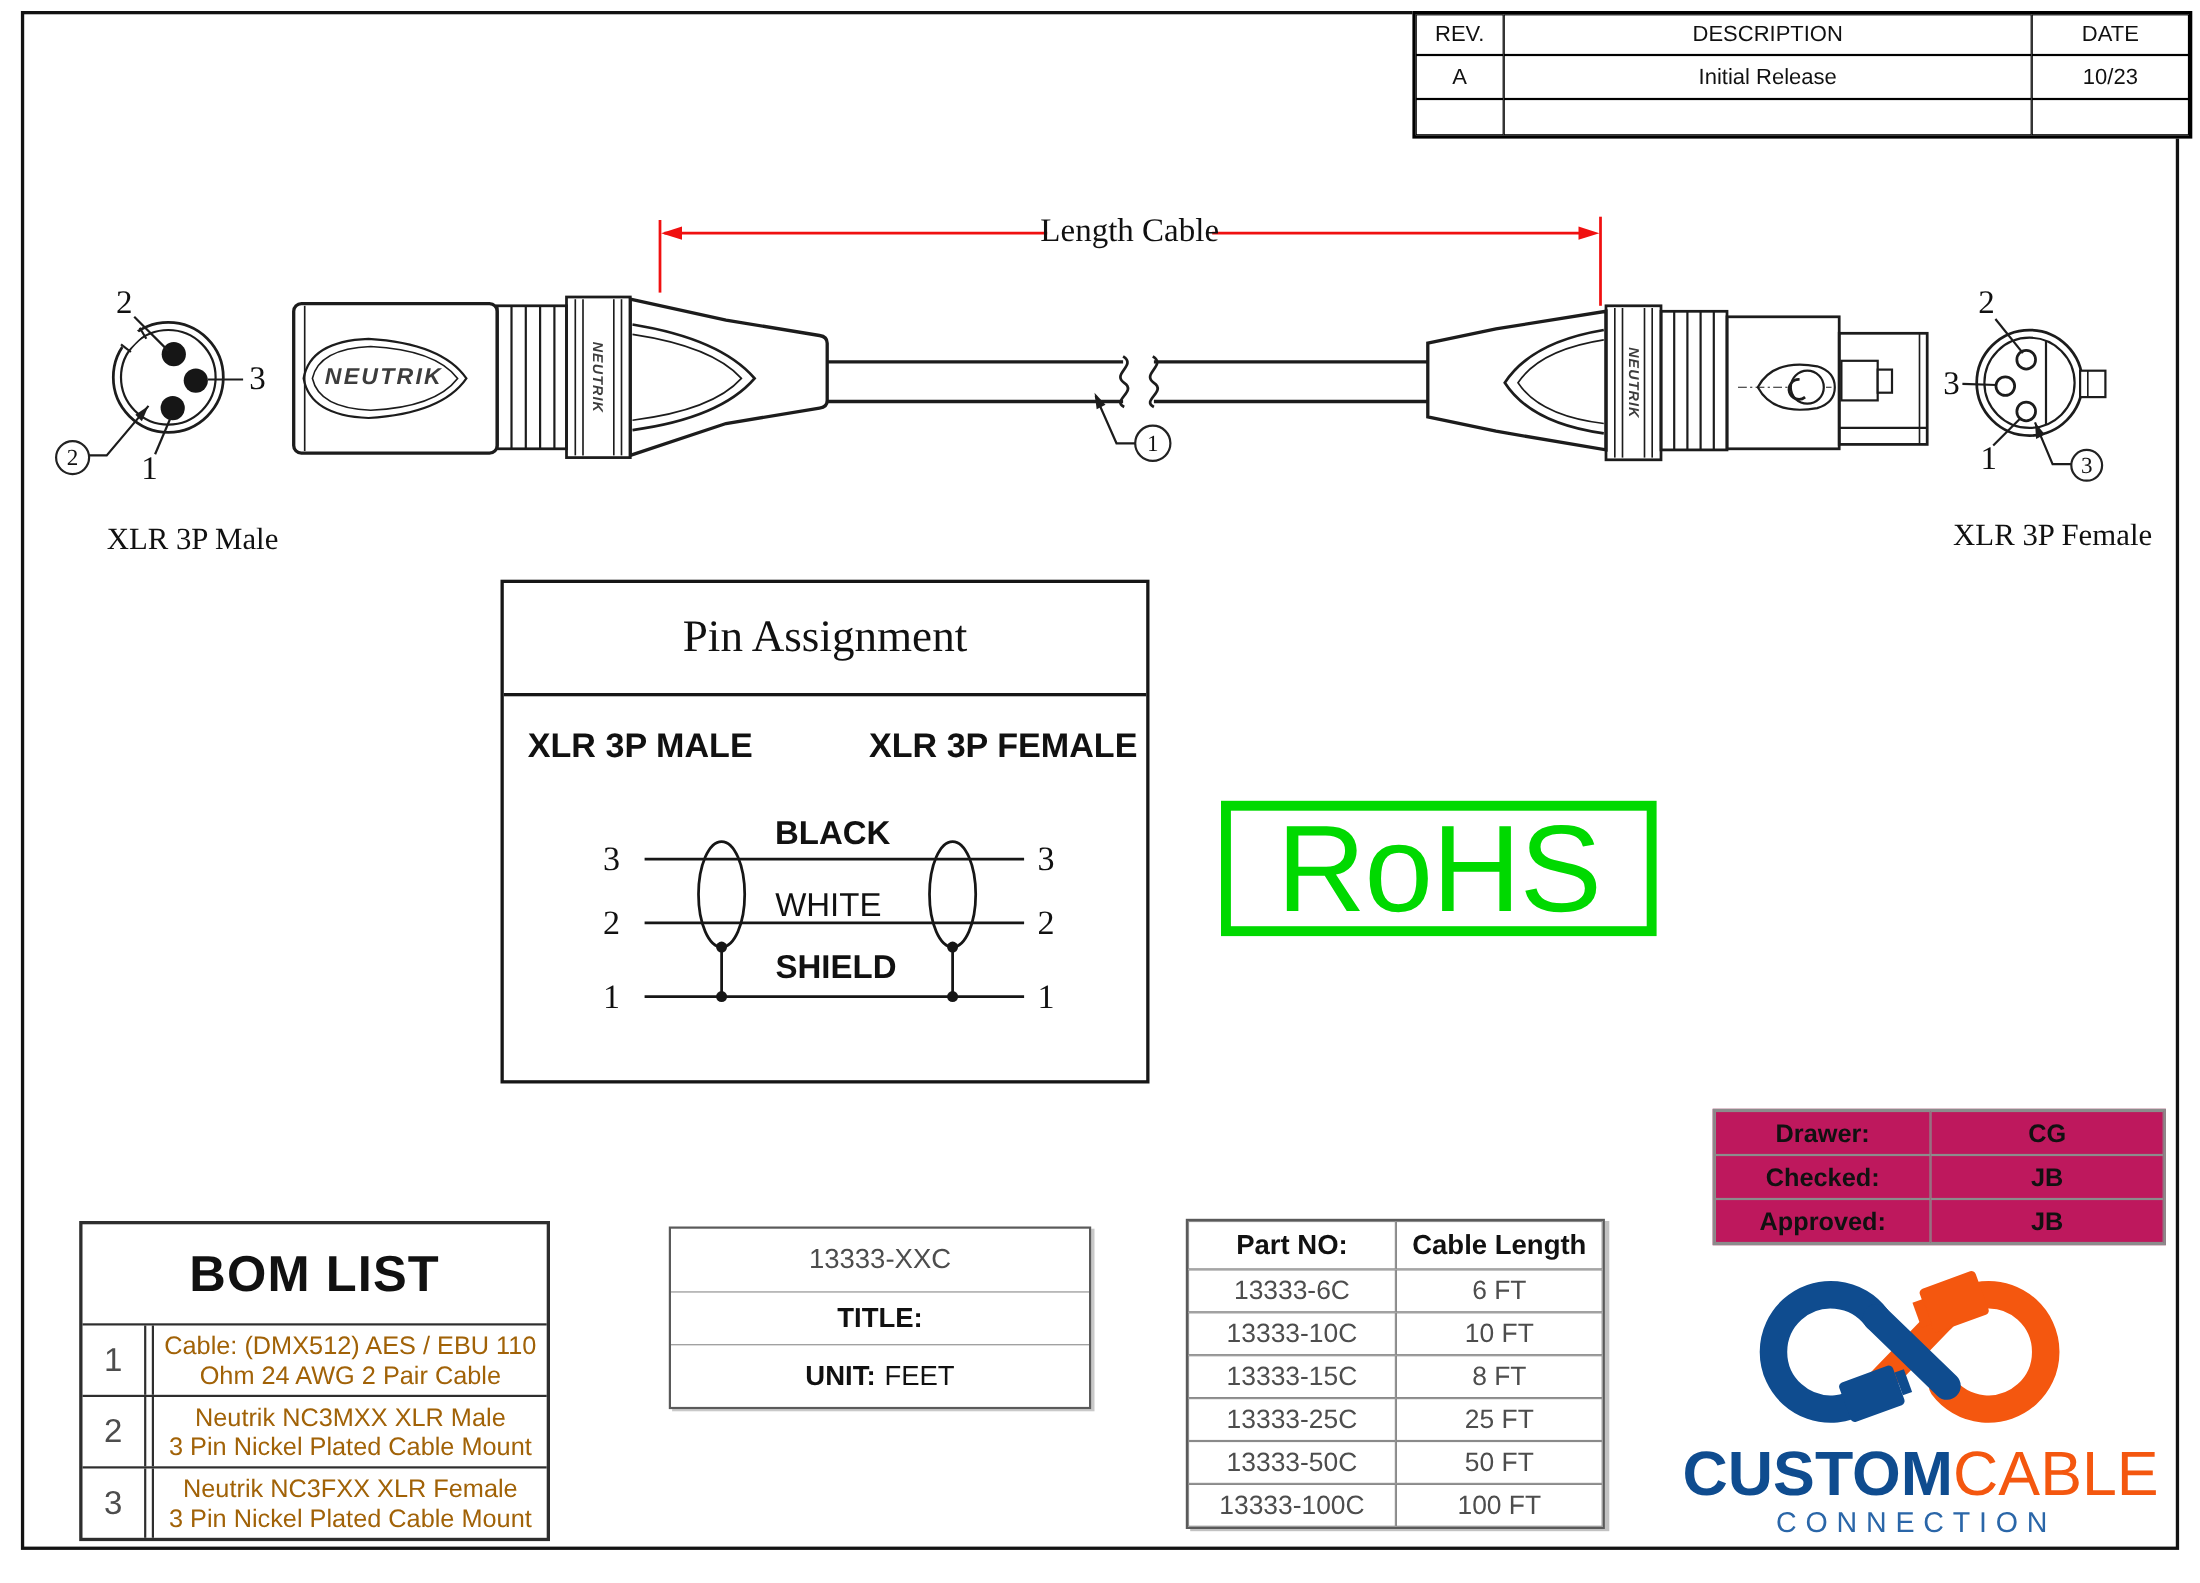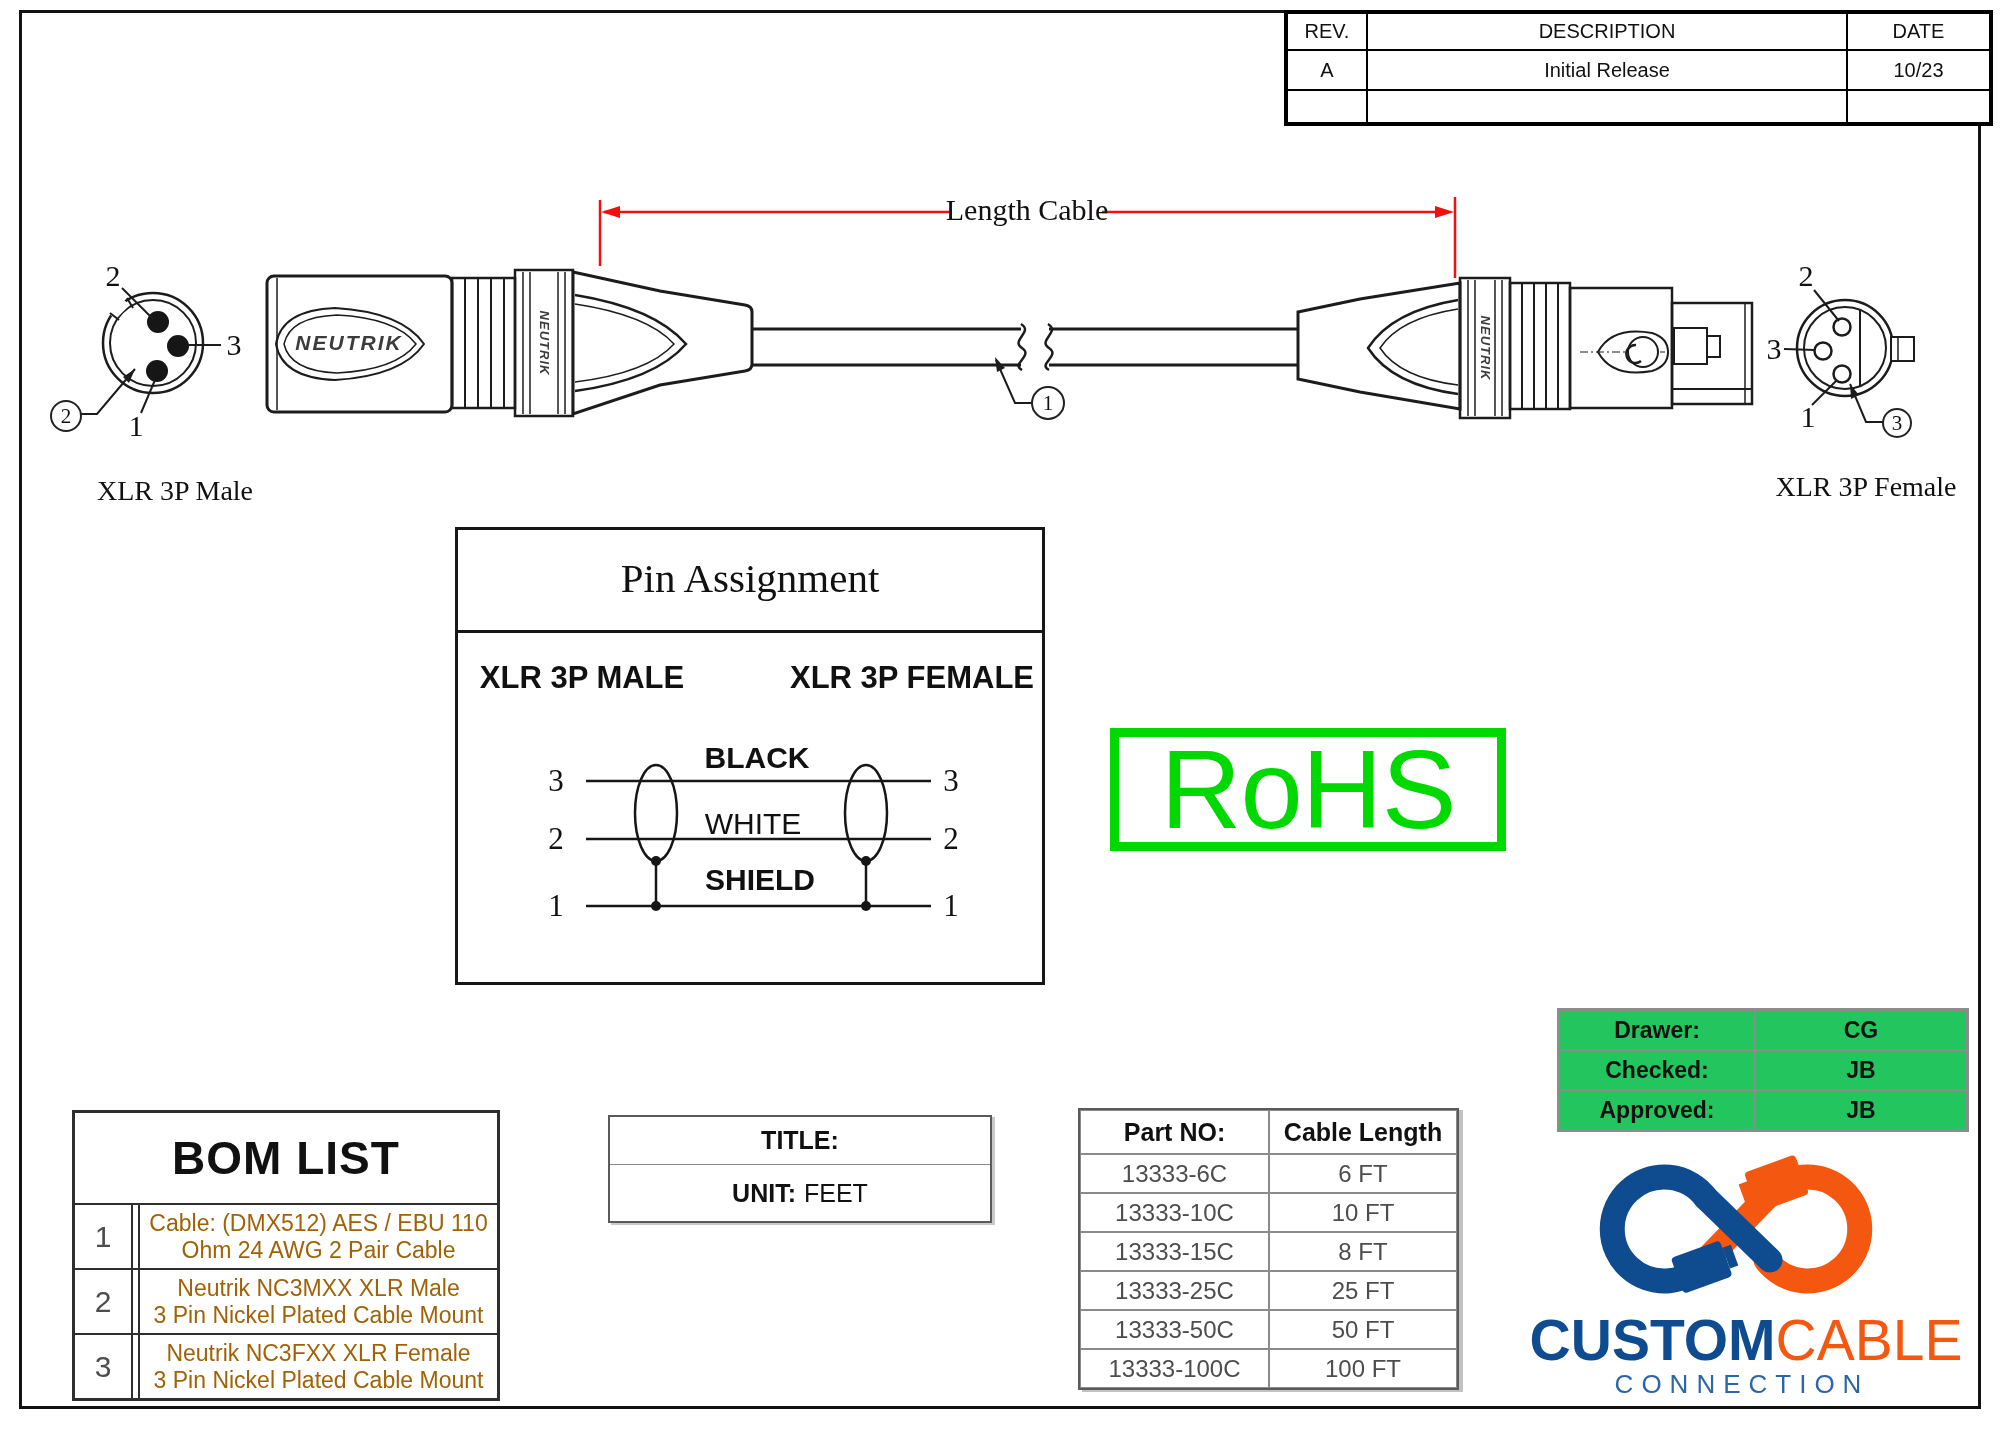--- a/index.html
+++ b/index.html
@@ -24,21 +24,21 @@
   #pin-box .title-row{height:100px;border-bottom:3px solid #161616;}
 
   
   #rohs{position:absolute;left:1110px;top:728px;width:396px;height:123px;
         border:9px solid #00d900;box-sizing:border-box;display:flex;align-items:center;
         justify-content:center;color:#00d900;font-size:112px;letter-spacing:-1px;line-height:1;}
 
   
   #approval{position:absolute;left:1557px;top:1008px;display:grid;
             grid-template-columns:196px 212px;grid-template-rows:40px 40px 40px;
-            border:2px solid #8c8c8c;background:#22c55e;}
+            border:2px solid #8c8c8c;background:#be185d;}
   #approval > div{border:1px solid #8c8c8c;display:flex;align-items:center;justify-content:center;
                   font-weight:bold;font-size:23px;}
 
   
   #bom{position:absolute;left:72px;top:1110px;width:428px;border:3px solid #2e2e2e;
        box-sizing:border-box;background:#fff;}
   #bom .bom-title{height:90px;display:flex;align-items:center;justify-content:center;
                   font-size:46px;font-weight:bold;letter-spacing:1px;}
   .bom-row{display:grid;grid-template-columns:58px 7px 1fr;height:63px;border-top:2px solid #2e2e2e;}
   .bom-num{display:flex;align-items:center;justify-content:center;font-size:30px;color:#4d4d4d;
@@ -305,20 +305,23 @@
       <div class="bom-num">3</div>
       <div class="bom-spacer"></div>
       <div class="bom-desc">
         <span>Neutrik NC3FXX XLR Female</span>
         <span>3 Pin Nickel Plated Cable Mount</span>
       </div>
     </div>
   </div>
 
   <div id="item-info">
+    <div style="height:57px;">
+      <span class="ii-value">13333-XXC</span>
+    </div>
     <div style="height:47px;">
       <span class="ii-label">TITLE:</span>
     </div>
     <div style="height:56px;flex-direction:row;gap:8px;">
       <span class="ii-label">UNIT:</span>
       <span class="ii-value" style="color:#111;">FEET</span>
     </div>
   </div>
 
   <div id="part-table">

